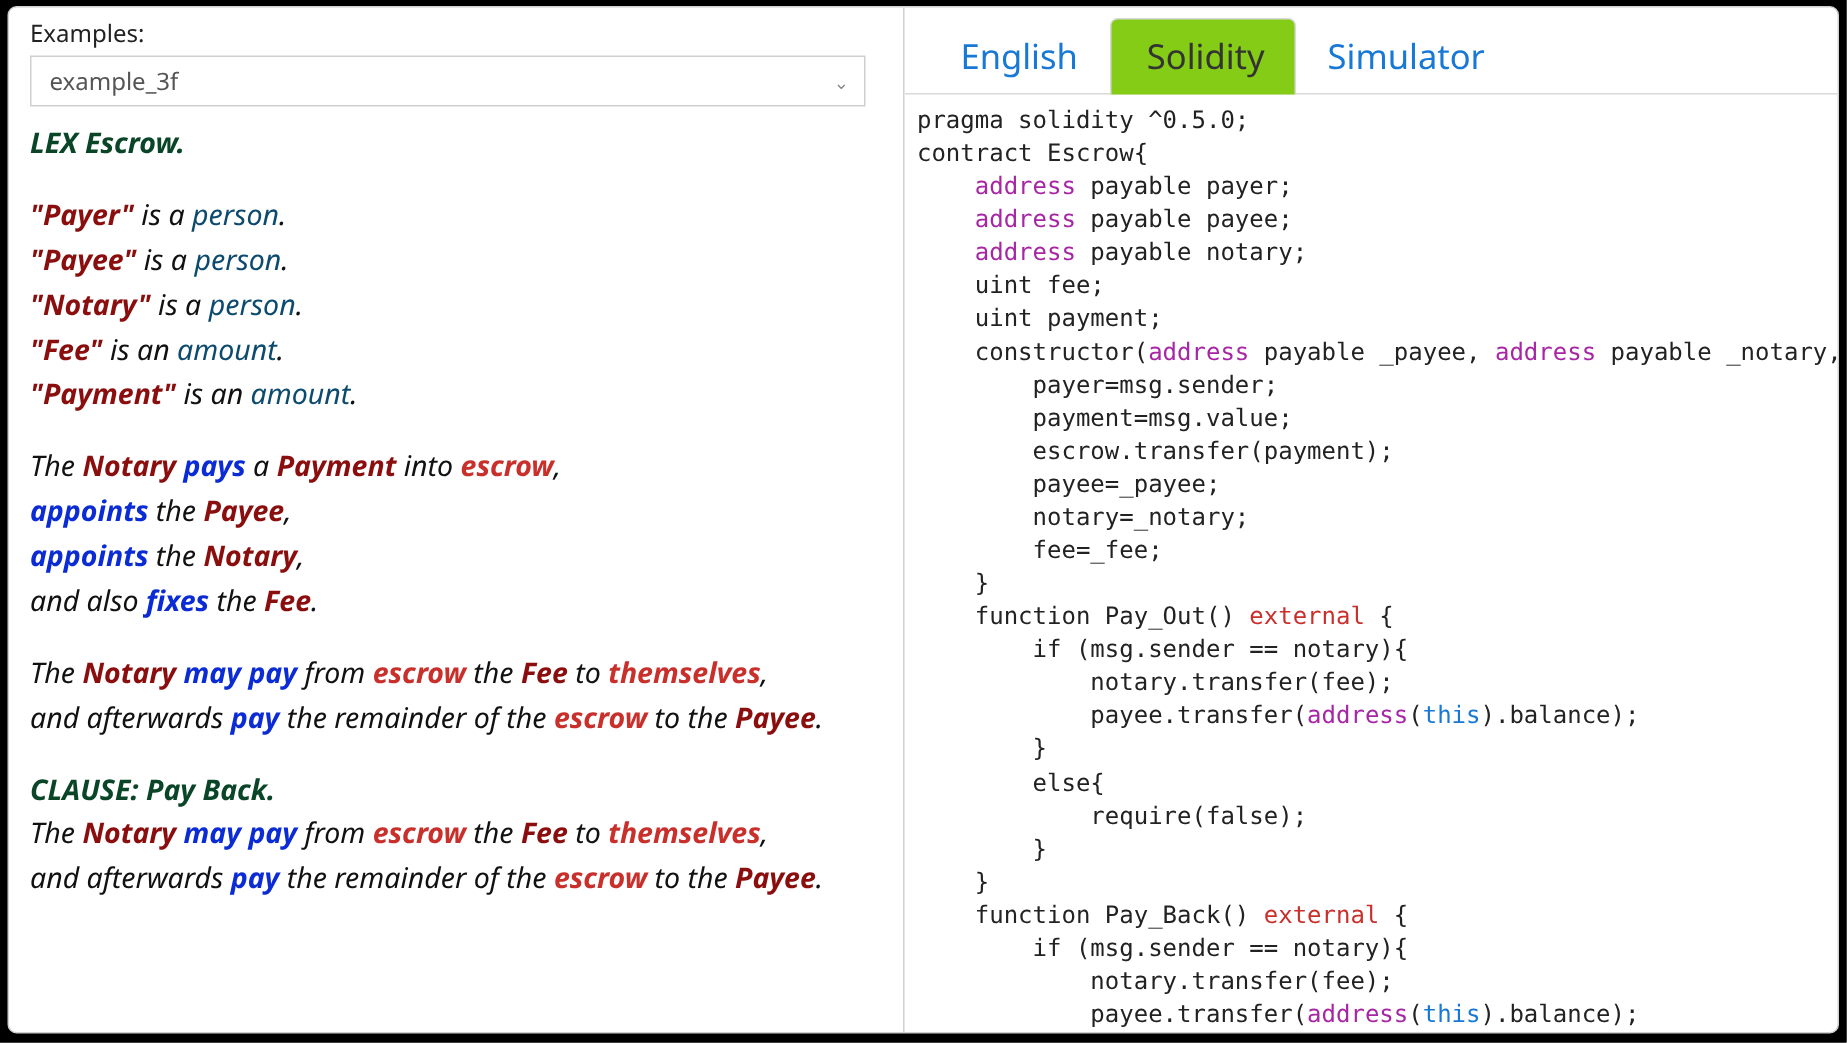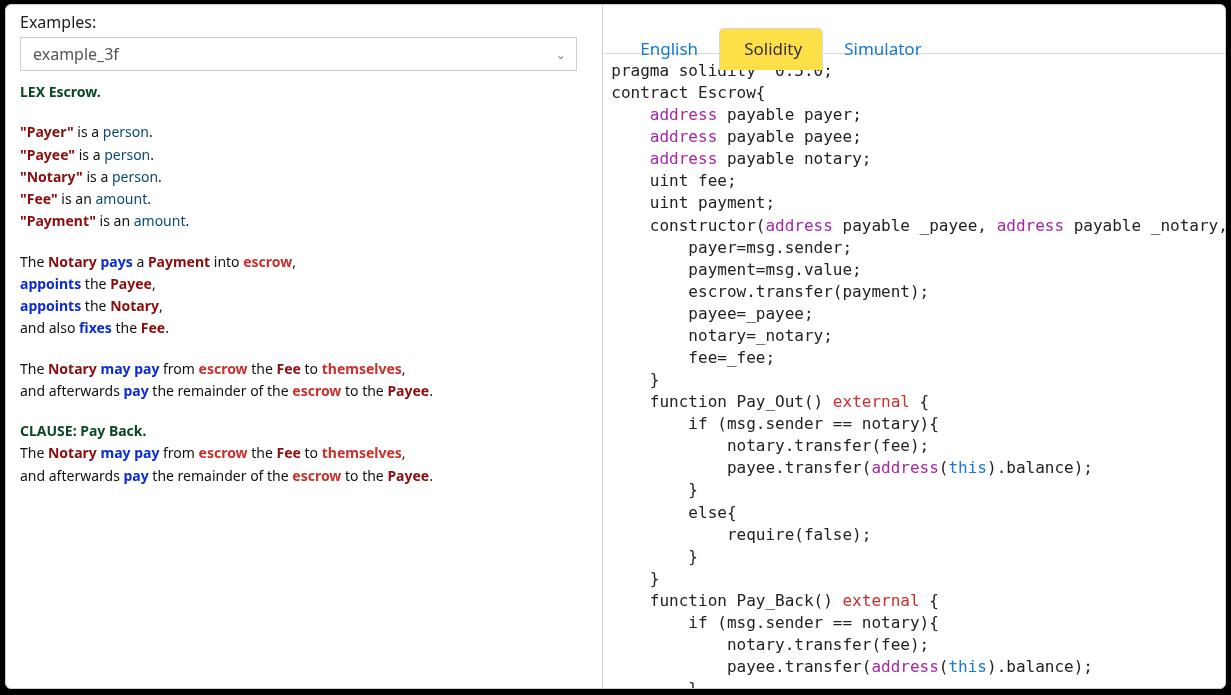--- a/index.html
+++ b/index.html
@@ -44,56 +44,57 @@
     display: flex;
     align-items: center;
     justify-content: space-between;
     padding: 0 10px 0 12px;
     color: #555;
     font-size: 16px;
     margin-bottom: 10px;
   }
   .chev { color:#888; font-size:12px; }
   .lex-body {
-    font-size: 14px;
+    font-size: 19px;
     line-height: 1.52;
     color:#111;
+    font-style:italic;
   }
   .lex-body p { margin: 0 0 1px 0; }
   .spacer-sm { height: 18px; }
   .title-lex { font-weight: 700; color:#0a4528; }
   .darkred-b { color:#8a0e0e; font-weight:700; }
   .green    { color:#0c4a6e; }
   .blue-b   { color:#0b2bd4; font-weight:700; }
   .red-b    { color:#c9302c; font-weight:700; }
   .clause-h { font-weight:700; color:#0a4528; }
 
   
   .tabs {
     display:flex;
     border-bottom:1px solid #d9d9d9;
     padding-left:16px;
     padding-top:6px;
     gap:0;
   }
   .tab {
     padding:8px 20px 10px 20px;
-    font-size:17px;
+    font-size:23px;
     color:#1778d6;
     cursor:pointer;
     border:1px solid transparent;
     border-bottom:none;
     position:relative;
-    top:17px;
+    top:1px;
     border-radius:5px 5px 0 0;
   }
   .tab.active {
     color:#333;
     border-color:#d9d9d9;
-    background:#fde047;
+    background:#84cc16;
     padding-left:24px;
   }
   .code-area {
     font-family: ui-monospace, SFMono-Regular, Menlo, Consolas, monospace;
     font-size: 16px;
     line-height: 1.38;
     white-space: pre;
     padding: 6px 0 0 8px;
     color:#222;
     overflow:hidden;

